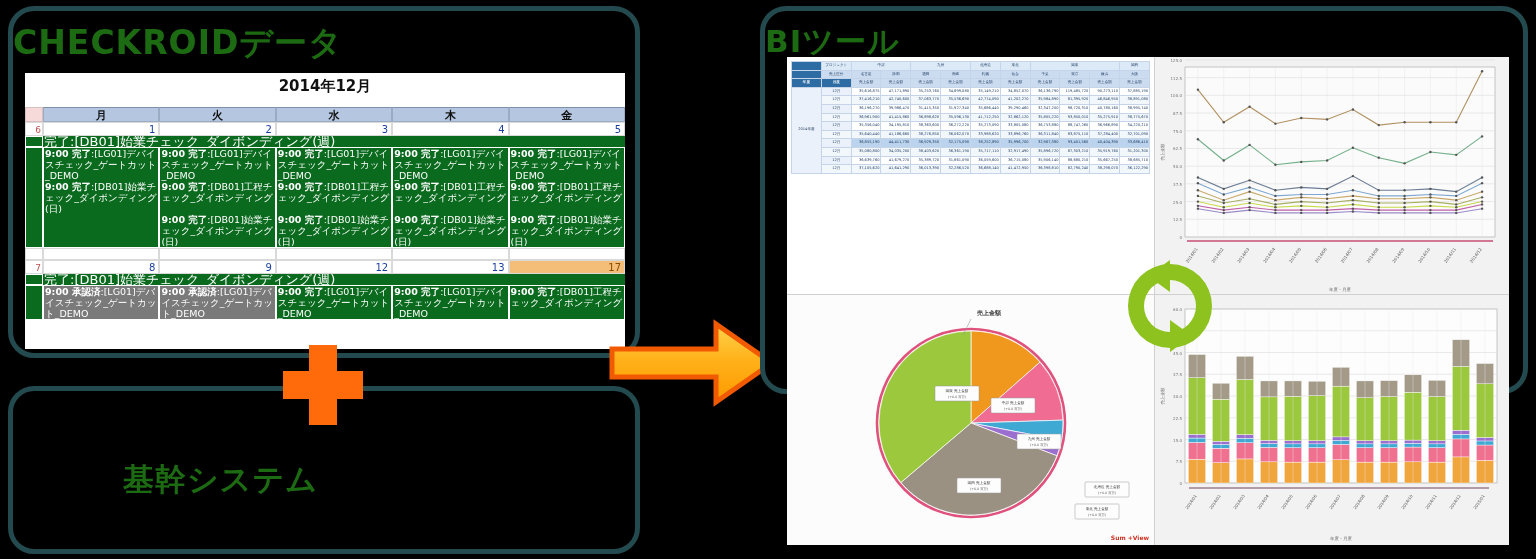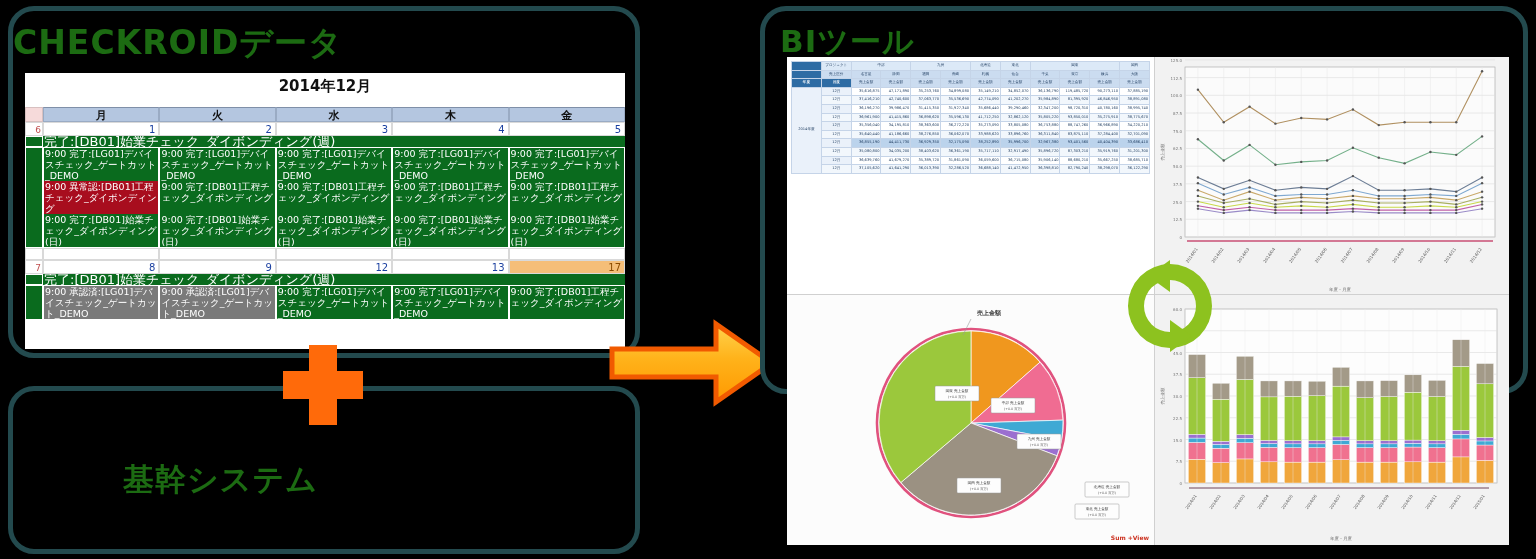--- a/index.html
+++ b/index.html
@@ -2,21 +2,21 @@
 <html><head>
 <meta charset="utf-8">
 <style>
   html,body{margin:0;padding:0;background:#000;}
   body{width:1536px;height:559px;position:relative;overflow:hidden;
        font-family:"DejaVu Sans","Liberation Sans",sans-serif;}
 
   .panel{position:absolute;border:5px solid #234A4E;border-radius:26px;box-sizing:border-box;background:#000;}
   #panel-left-top{left:8px;top:6px;width:632px;height:352px;}
   #panel-left-bottom{left:8px;top:386px;width:632px;height:168px;}
-  #panel-right{left:760px;top:6px;width:768px;height:388px;padding-left:15px;}
+  #panel-right{left:760px;top:6px;width:768px;height:388px;}
 
   .panel-title{position:absolute;width:100%;color:#1C6B12;
      font-weight:bold;letter-spacing:1px;}
   #title-checkroid{top:10px;font-size:33px;}
   #title-bi{top:10px;font-size:31px;}
   #title-kikan{left:110px;top:68px;width:auto;font-size:31px;text-align:left;}
 
   
   .cal{position:absolute;left:12px;top:62px;width:600px;height:276px;background:#fff;overflow:hidden;}
   .cal-head{height:34px;line-height:26px;text-align:center;font-size:15px;font-weight:bold;color:#111;background:#fff;}
@@ -31,21 +31,21 @@
   .cal-num.highlight{background:#F5BE78;color:#8a4a00;}
   .cal-spacer{border:1px solid #d9d9d9;height:12px;box-sizing:border-box;background:#fff;}
   .cal-cell{border:1px solid #ffffff;background:#0A6B1E;box-sizing:border-box;padding:0;overflow:hidden;}
   .cal-side{background:#0A6B1E;border:1px solid #fff;box-sizing:border-box;}
   .evt{font-size:9.5px;line-height:11px;color:#fff;padding:0 1px;overflow:hidden;
        white-space:normal;word-break:break-all;}
   .evt.banner{background:#0A6B1E;color:#fff;font-size:13px;line-height:11px;height:11px;white-space:nowrap;}
   .evt.green{background:#0A6B1E;}
   .evt.red{background:#A80D1E;}
   .evt.gray{background:#7A7A7A;}
-  .evt b{font-weight:normal;}
+  .evt b{font-weight:bold;}
   .row-evt{display:grid;grid-template-columns:18px repeat(5,1fr);}
 
   
   #plus-icon{position:absolute;left:283px;top:345px;width:80px;height:80px;}
   #plus-icon .bar{position:absolute;background:#FF6A0A;}
   #plus-icon .bar.h{left:0;top:26px;width:80px;height:28px;}
   #plus-icon .bar.v{left:26px;top:0;width:28px;height:80px;}
 
   
   #arrow-right{position:absolute;left:608px;top:318px;width:168px;height:90px;}
@@ -109,21 +109,20 @@
 
     <div style="display:grid;grid-template-columns:18px 1fr;">
       <div class="cal-side"></div>
       <div class="evt banner">完了:[DB01]始業チェック_ダイボンディング(週)</div>
     </div>
 
     <div class="row-evt" id="week1-events">
         <div class="cal-side"></div>
         <div class="cal-cell">
           <div class="evt green" style="min-height: 33px;"><b>9:00 完了</b><span>:[LG01]デバイスチェック_ゲートカット_DEMO</span></div>
-          <div class="evt red" style="min-height: 33px;"><b>9:00 異常認</b><span>:[DB01]工程チェック_ダイボンディング</span></div>
           <div class="evt green" style="min-height: 33px;"><b>9:00 完了</b><span>:[DB01]始業チェック_ダイボンディング(日)</span></div>
         </div>
         <div class="cal-cell">
           <div class="evt green" style="min-height: 33px;"><b>9:00 完了</b><span>:[LG01]デバイスチェック_ゲートカット_DEMO</span></div>
           <div class="evt green" style="min-height: 33px;"><b>9:00 完了</b><span>:[DB01]工程チェック_ダイボンディング</span></div>
           <div class="evt green" style="min-height: 33px;"><b>9:00 完了</b><span>:[DB01]始業チェック_ダイボンディング(日)</span></div>
         </div>
         <div class="cal-cell">
           <div class="evt green" style="min-height: 33px;"><b>9:00 完了</b><span>:[LG01]デバイスチェック_ゲートカット_DEMO</span></div>
           <div class="evt green" style="min-height: 33px;"><b>9:00 完了</b><span>:[DB01]工程チェック_ダイボンディング</span></div>

